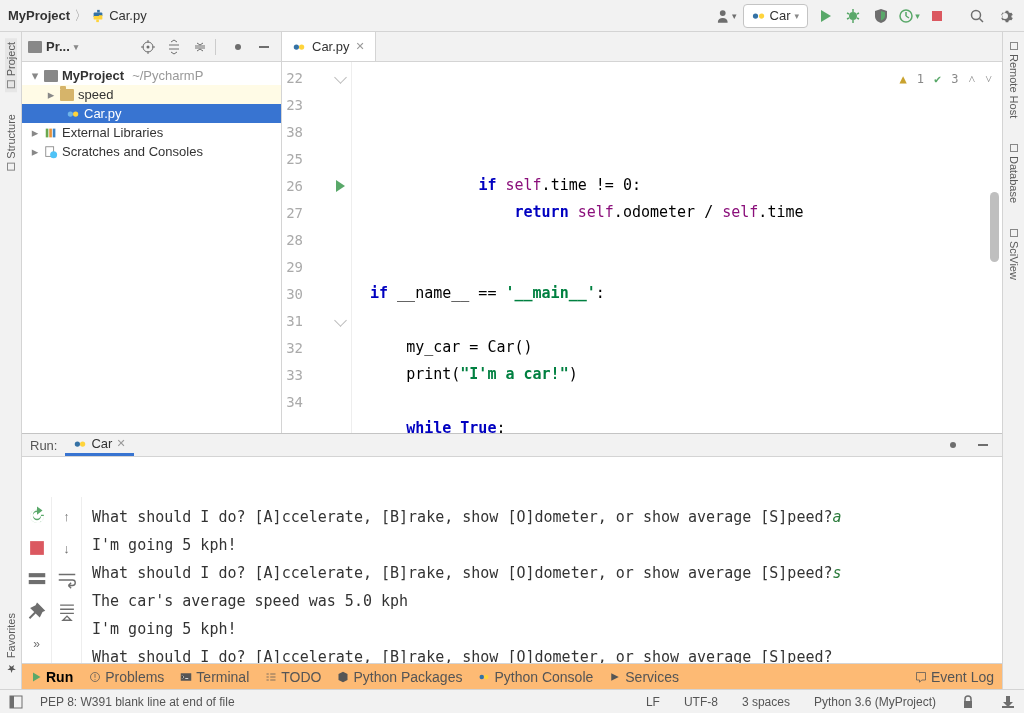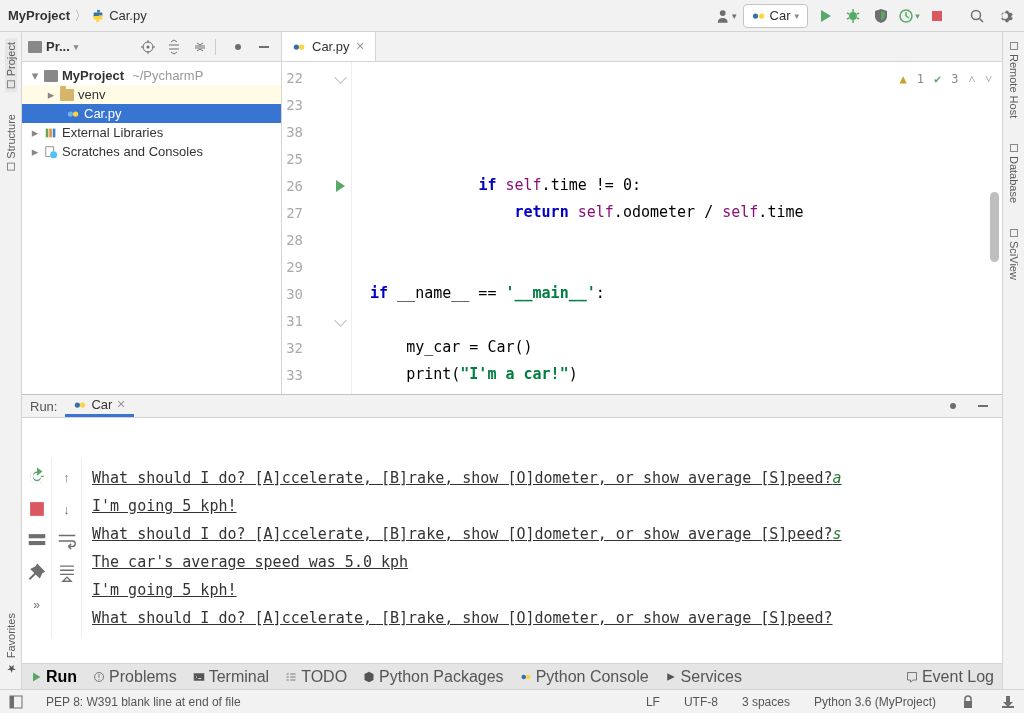--- a/index.html
+++ b/index.html
@@ -214,46 +214,45 @@
   color: #6e6e6e;
 }
 .console {
   flex: 1;
   font-family: "Menlo", monospace;
   font-size: 15px;
   line-height: 28px;
   padding: 6px 10px;
   white-space: pre;
   overflow: hidden;
-  text-decoration: underline;
 }
 .console .in { color: #2a7a3a; font-style: italic; }
 
 
 .bottom-tools {
   height: 26px;
-  background: #e5e5e5;
+  background: #fdba74;
   border-top: 1px solid #d4d4d4;
   display: flex; align-items: center;
   padding: 0 8px; gap: 16px;
-  font-size: 16px; color: #555; margin-top: 39px;
+  font-size: 14px; color: #555;
 }
 .bottom-tools .item { display: flex; align-items: center; gap: 4px; cursor: pointer; }
 .bottom-tools .item.active { color: #000; font-weight: 600; }
 
 
 .statusbar {
   height: 24px;
   background: #f2f2f2;
   border-top: 1px solid #d4d4d4;
   display: flex; align-items: center;
   padding: 0 8px;
   font-size: 12px; color: #555;
 }
-.statusbar .left { flex: 1; display: flex; align-items: center; gap: 22px; }
+.statusbar .left { flex: 1; display: flex; align-items: center; gap: 16px; }
 .statusbar .right { display: flex; align-items: center; gap: 24px; }
 
 
 .py-icon { width: 14px; height: 14px; }
 .folder-icon { width: 14px; height: 12px; background: #d6b46a; border-radius: 1px; display: inline-block; position: relative; }
 .folder-icon::before { content: ""; position: absolute; top: -3px; left: 0; width: 6px; height: 3px; background: #d6b46a; border-radius: 1px 1px 0 0; }
 .project-icon { width: 14px; height: 12px; background: #888; border-radius: 1px; display: inline-block; }
 </style>
 </head>
 <body>
@@ -390,21 +389,21 @@
         <div class="tree">
           <div class="tree-row">
             <span class="chev">▾</span>
               <span class="project-icon"></span>
             <span class="name">MyProject</span>
             <span class="path">~/PycharmP</span>
           </div>
           <div class="tree-row d1 venv">
             <span class="chev">▸</span>
               <span class="folder-icon"></span>
-            <span class="thin">venv</span>
+            <span class="thin">speed</span>
           </div>
           <div class="tree-row d2 sel">
             <svg class="py-icon" viewBox="0 0 16 16">
                 <circle cx="5" cy="8" r="3" fill="#6fb4e8"></circle>
                 <circle cx="11" cy="8" r="3" fill="#FFD43B"></circle>
               </svg>
             <span class="thin">Car.py</span>
           </div>
           <div class="tree-row">
             <span class="chev">▸</span>

